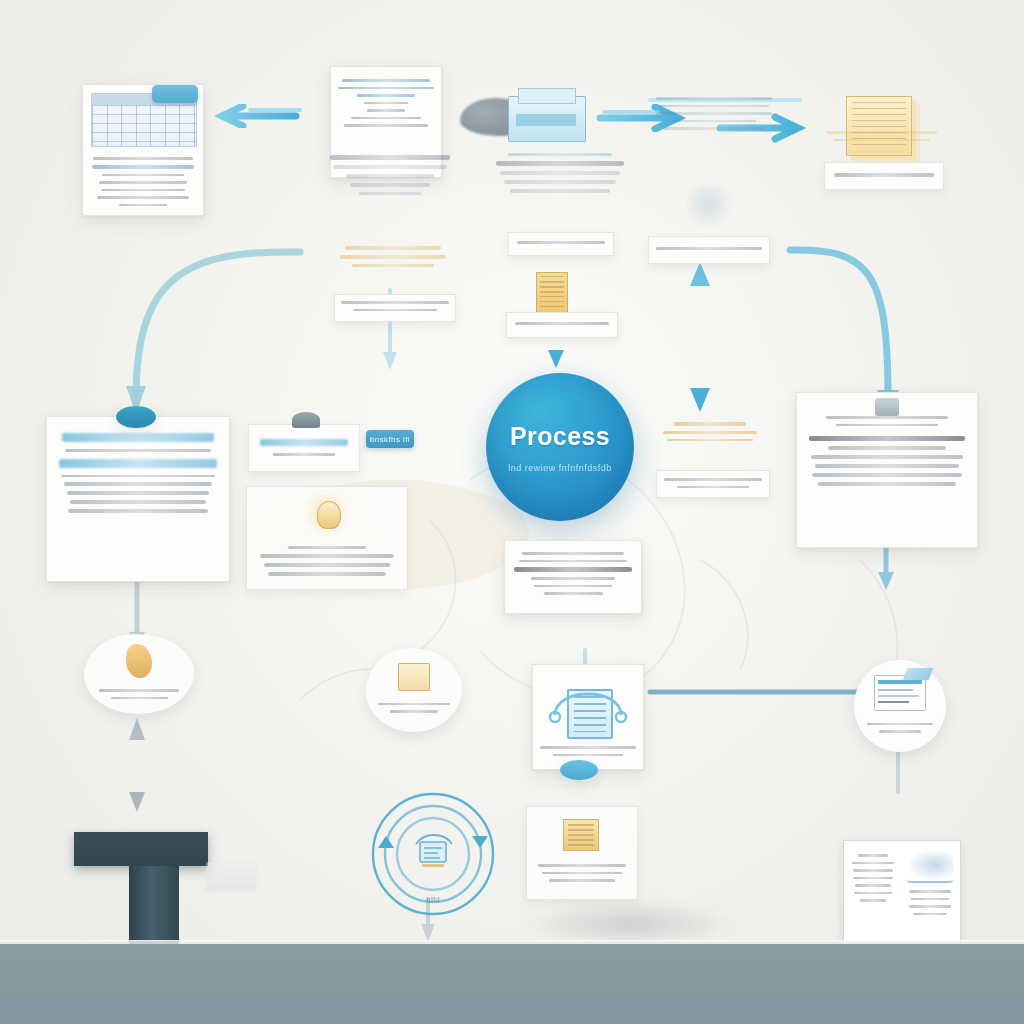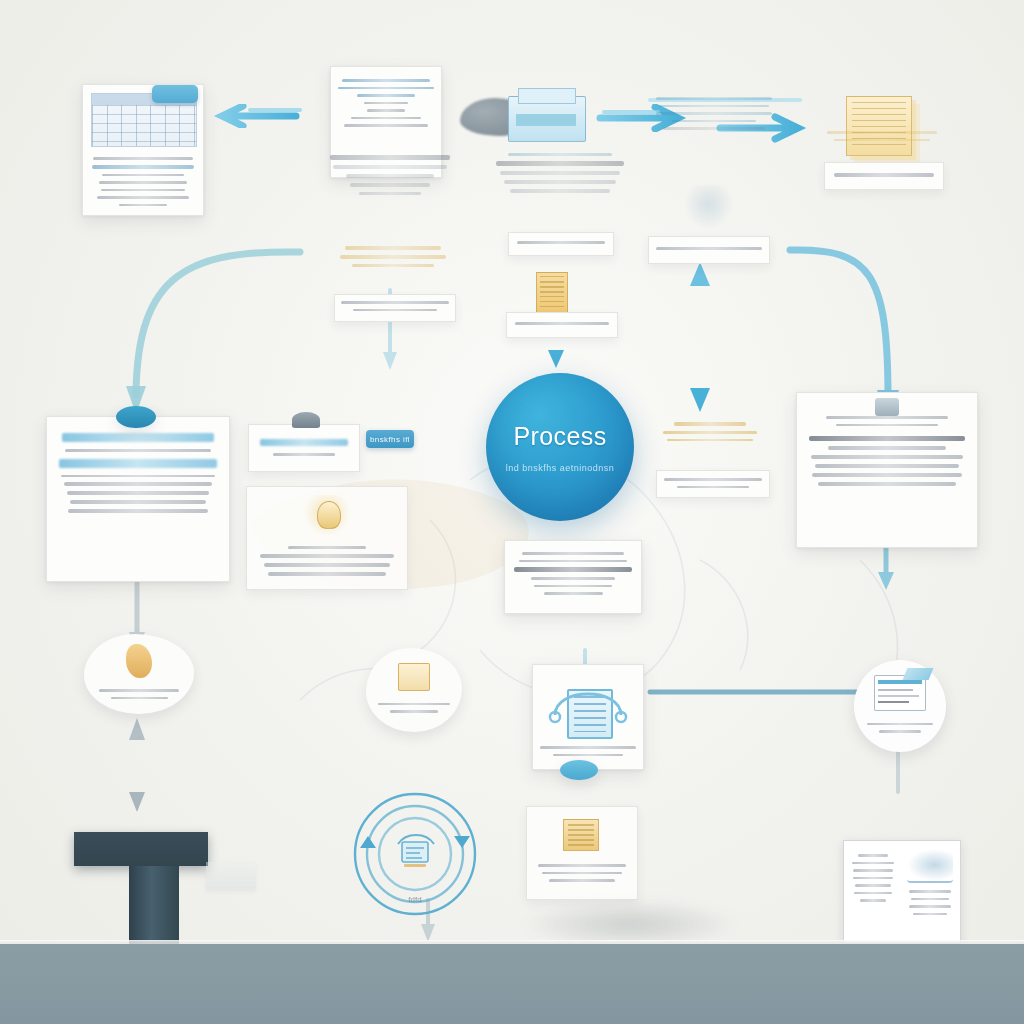--- a/index.html
+++ b/index.html
@@ -66,21 +66,21 @@
     box-shadow:0 2px 4px rgba(40,90,120,.25);
   }
   
   .hub{
     position:absolute;border-radius:50%;
     background:radial-gradient(circle at 36% 28%,#3fb4dd 0%,#2f9fd0 40%,#1f7fbe 100%);
     box-shadow:0 10px 28px rgba(30,110,160,.30),inset 0 -12px 30px rgba(10,70,110,.22);
     display:flex;flex-direction:column;align-items:center;justify-content:center;
   }
   .hub-title{
-    color:#ffffff;font-size:25px;font-weight:normal;letter-spacing:.4px;
+    color:#ffffff;font-size:25px;font-weight:bold;letter-spacing:.4px;
     text-shadow:0 1px 2px rgba(10,60,95,.35);
   }
   .hub-sub{
     margin-top:12px;color:rgba(255,255,255,.70);font-size:9px;letter-spacing:.5px;
     filter:blur(.7px);white-space:nowrap;
   }
   
   .tag{
     position:absolute;border-radius:4px;
     background:linear-gradient(180deg,#58abd3,#3f97c4);
@@ -344,21 +344,21 @@
   </div>
 
   <div class="card soft" style="left:648px;top:236px;width:120px;height:26px;">
     <div class="ln thin" style="width:88%;margin-top:10px;"></div>
   </div>
   <div style="position:absolute;left:686px;top:186px;width:44px;height:42px;opacity:.3;
               background:radial-gradient(circle at 50% 45%,#b7cfdd,transparent 72%);filter:blur(1px);"></div>
 
   <div class="hub" style="left:486px;top:373px;width:148px;height:148px;">
     <div class="hub-title">Process</div>
-    <div class="hub-sub">lnd bnskfhs aetninodnsn</div>
+    <div class="hub-sub">lnd rewiew fnfnfnfdsfdb</div>
   </div>
 
   <div class="card" style="left:46px;top:416px;width:182px;height:164px;">
     <div class="pad">
       <div class="bar" style="width:96%;"></div>
       <div class="ln thin" style="width:92%;"></div>
       <div class="bar" style="width:100%;"></div>
       <div class="ln thin" style="width:98%;"></div>
       <div class="ln" style="width:94%;"></div>
       <div class="ln" style="width:90%;"></div>
@@ -478,21 +478,21 @@
       <div style="position:absolute;left:3px;right:16px;top:25px;height:2px;background:rgba(60,70,85,.6);"></div>
       <div style="position:absolute;left:30px;top:-8px;width:26px;height:12px;
                   background:linear-gradient(120deg,#bfe2f0,#8ecbe4);transform:skewX(-22deg);"></div>
     </div>
     <div style="width:72%;margin-top:7px;">
       <div class="ln thin" style="width:100%;"></div>
       <div class="ln thin" style="width:64%;"></div>
     </div>
   </div>
 
-  <div style="position:absolute;left:346px;top:790px;width:138px;height:138px;">
+  <div style="position:absolute;left:364px;top:790px;width:138px;height:138px;">
     <svg width="138" height="138">
       <g fill="none" stroke="#4fa9cf" stroke-width="2.4" opacity=".9">
         <circle cx="69" cy="64" r="60"></circle>
         <circle cx="69" cy="64" r="48" opacity=".75"></circle>
         <circle cx="69" cy="64" r="36" opacity=".6"></circle>
       </g>
       <path d="M14 58 L22 46 L30 58 Z" fill="#4fa9cf"></path>
       <path d="M108 58 L116 46 L124 58 Z" fill="#4fa9cf" transform="rotate(180 116 52)"></path>
       <g opacity=".85">
         <path d="M52 54 C60 42 80 42 88 54" fill="none" stroke="#4fa9cf" stroke-width="2"></path>

